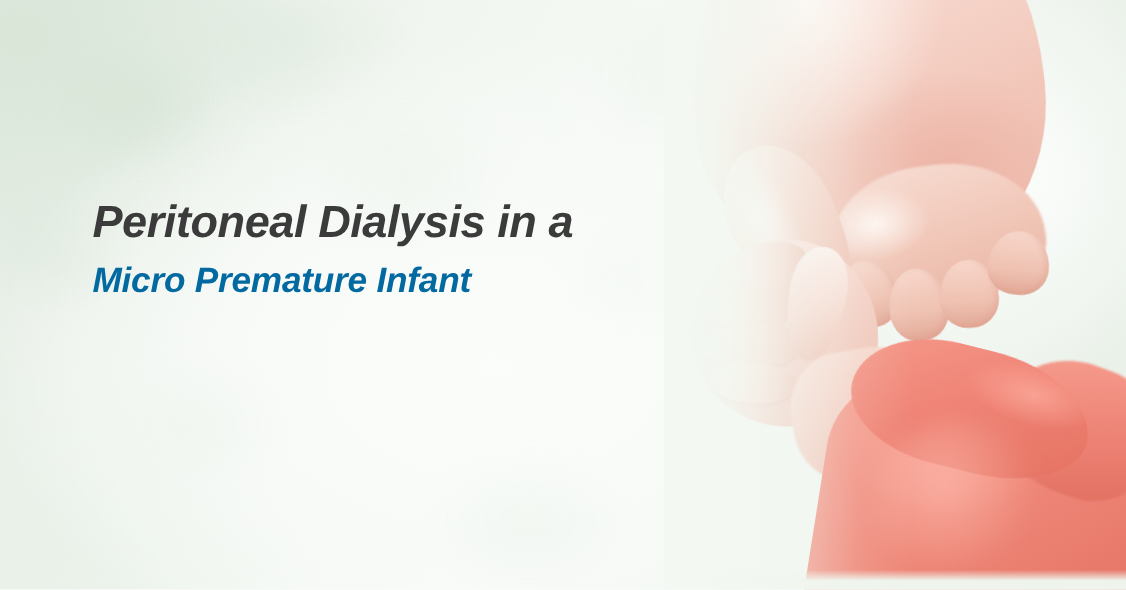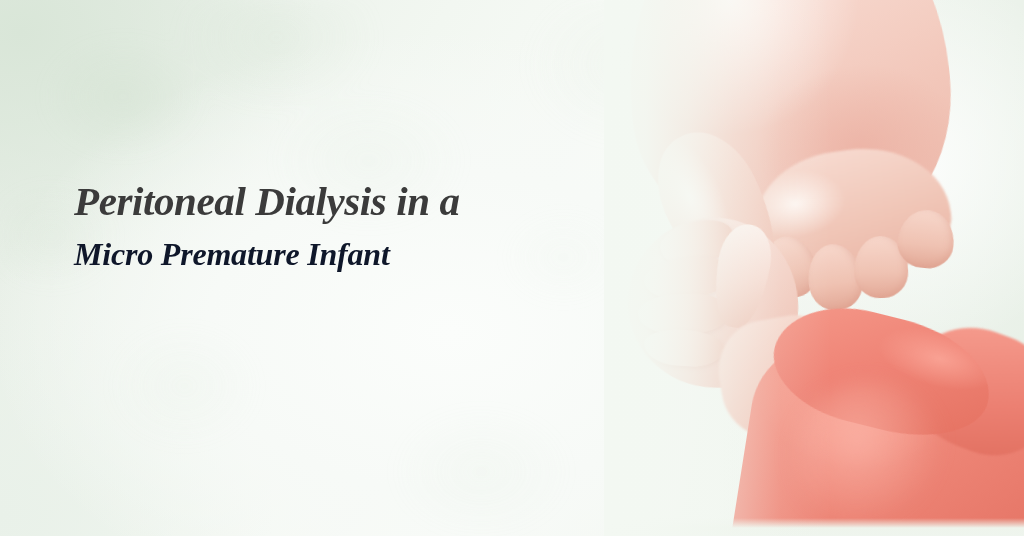--- a/index.html
+++ b/index.html
@@ -45,43 +45,42 @@
       radial-gradient(ellipse 160px 120px at 62% 12%, rgba(209,225,206,.26), rgba(209,225,206,0) 72%),
       radial-gradient(ellipse 120px 90px at 72% 96%, rgba(212,228,210,.24), rgba(212,228,210,0) 72%),
       radial-gradient(ellipse 140px 110px at 92% 40%, rgba(214,229,212,.20), rgba(214,229,212,0) 72%),
       radial-gradient(ellipse  90px 70px at 55% 48%, rgba(222,234,220,.18), rgba(222,234,220,0) 72%);
     filter: blur(8px);
   }
 
   
   .headline {
     position: absolute;
-    left: 74px;
+    left: 84px;
     top: 178px;
     width: 560px;
-    font-family: Liberation Serif, serif;
   }
   .headline-line1 {
     margin: 0;
     font-size: 41px;
     line-height: 46px;
     font-weight: 700;
     font-style: italic;
     letter-spacing: -0.4px;
     color: #3b3b3b;
     white-space: nowrap;
   }
   .headline-line2 {
     margin: 12px 0 0 0;
     font-size: 32px;
     line-height: 36px;
     font-weight: 700;
     font-style: italic;
     letter-spacing: -0.2px;
-    color: #0f172a;
+    color: #0369a1;
     white-space: nowrap;
   }
 
   
   .photo {
     position: absolute;
     right: 0;
     top: 0;
     width: 420px;
     height: 536px;

